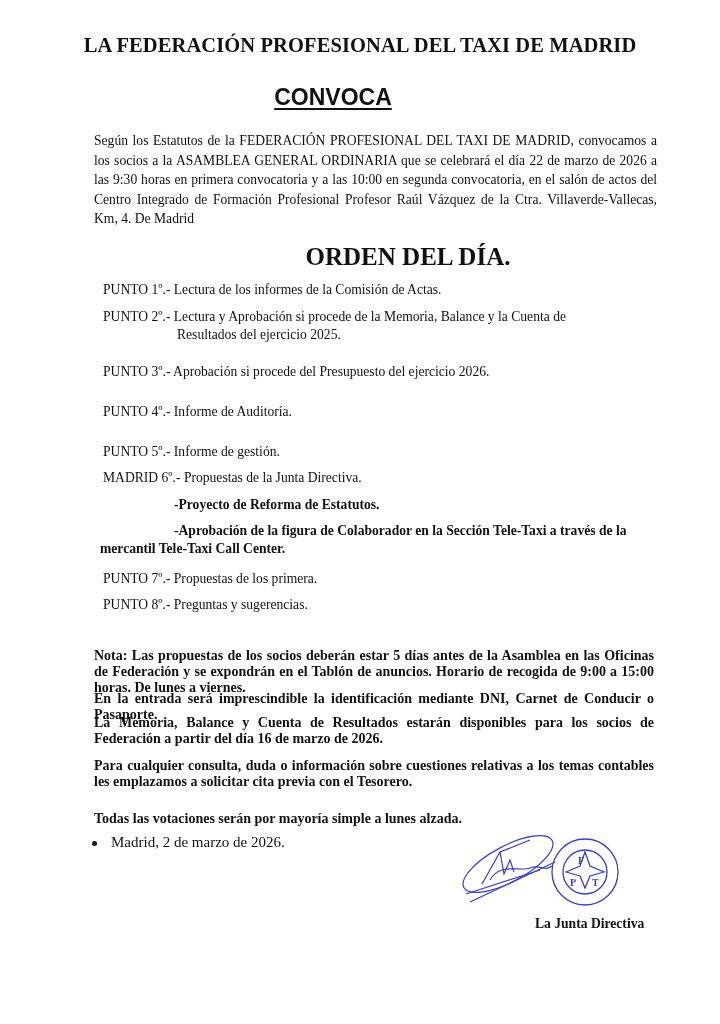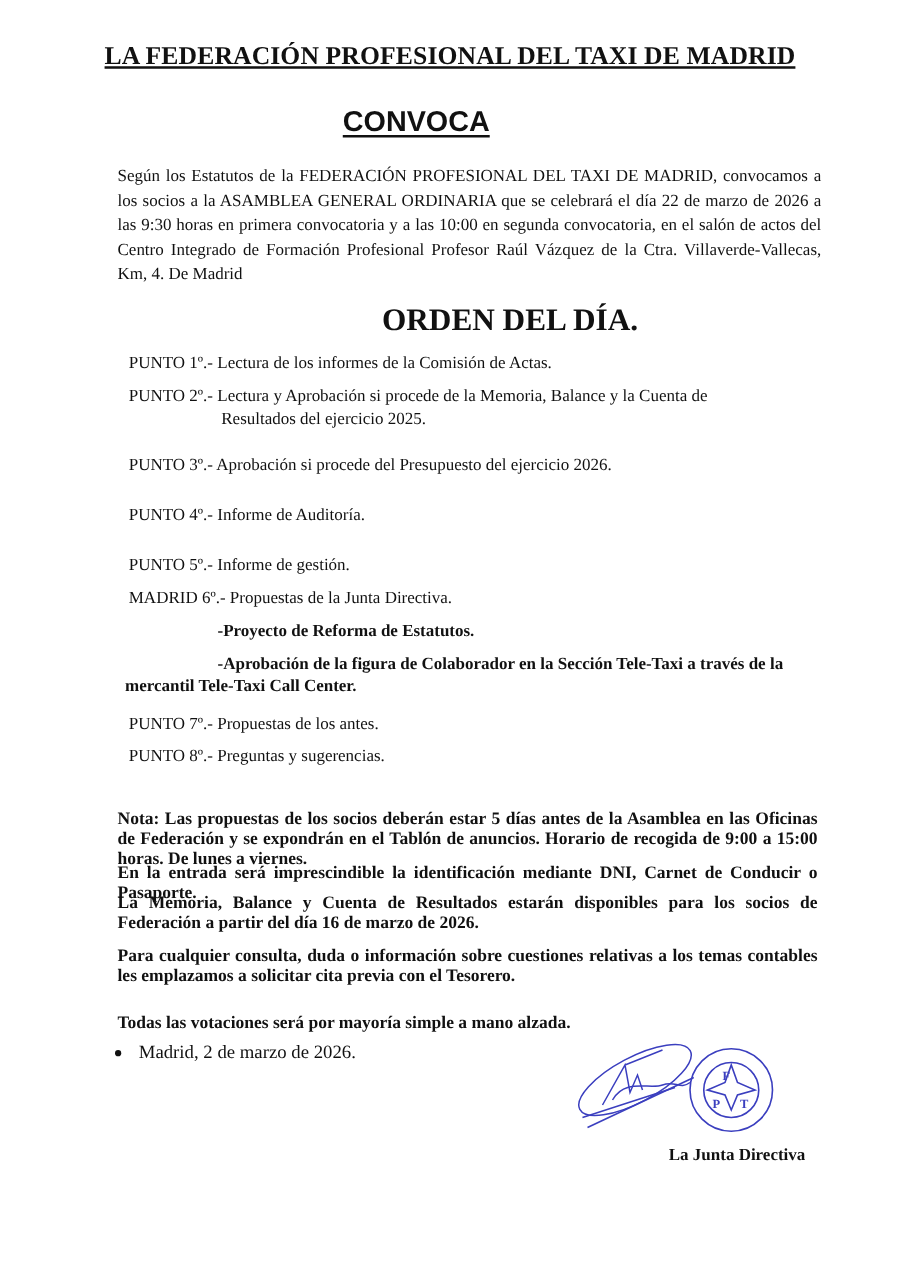--- a/index.html
+++ b/index.html
@@ -1,19 +1,19 @@
 <!DOCTYPE html>
 <html><head>
 <meta charset="utf-8">
 <style>
   html, body { margin: 0; padding: 0; background: #ffffff; }
   body { width: 720px; height: 1024px; position: relative; overflow: hidden;
          font-family: "Liberation Serif", "DejaVu Serif", serif; color: #111; }
   .abs { position: absolute; }
-  .title { left: 0; width: 720px; top: 34px; text-align: center; font-weight: bold; font-size: 20.5px; letter-spacing: 0.1px; text-decoration: underline; }
+  .title { left: 0; width: 720px; top: 34px; text-align: center; font-weight: bold; font-size: 20.5px; letter-spacing: 0.1px; }
   .convoca { left: 0; width: 666px; top: 84px; text-align: center; font-family: "Liberation Sans", "DejaVu Sans", sans-serif; font-weight: bold; font-size: 23px; }
   .convoca span { text-decoration: underline; text-decoration-thickness: 2px; text-underline-offset: 3px; }
   .intro { left: 94px; width: 563px; top: 131px; font-size: 13.6px; line-height: 19.6px; text-align: justify; text-align-last: left; font-family: Liberation Serif, serif; }
   .orden { left: 0; width: 720px; top: 243px; text-align: center; font-weight: bold; font-size: 25px; margin-left: 48px; }
   .punto { left: 103px; font-size: 13.6px; line-height: 18px; white-space: nowrap; }
   .punto .cont { display: block; padding-left: 74px; }
   .sub { font-size: 13.6px; font-weight: bold; line-height: 18px; }
   .note { left: 94px; width: 560px; font-size: 14px; font-weight: bold; line-height: 16px; text-align: justify; text-align-last: left; }
   .date { left: 92px; top: 834px; font-size: 15px; }
   .date .bullet { display: inline-block; width: 5px; height: 5px; border-radius: 50%; background: #111; margin-right: 14px; vertical-align: middle; }
@@ -38,29 +38,29 @@
 
 <div class="abs punto" style="top:403px"><span>PUNTO 4º.-</span> <span>Informe de Auditoría.</span></div>
 
 <div class="abs punto" style="top:443px"><span>PUNTO 5º.-</span> <span>Informe de gestión.</span></div>
 
 <div class="abs punto" style="top:469px"><span>MADRID 6º.-</span> <span>Propuestas de la Junta Directiva.</span></div>
 
 <div class="abs sub" style="left:174px; top:496px">-Proyecto de Reforma de Estatutos.</div>
 <div class="abs sub" style="left:100px; width:560px; top:522px; text-indent:74px">-Aprobación de la figura de Colaborador en la Sección Tele-Taxi a través de la mercantil Tele-Taxi Call Center.</div>
 
-<div class="abs punto" style="top:570px"><span>PUNTO 7º.-</span> <span>Propuestas de los antes.</span></div>
+<div class="abs punto" style="top:570px"><span>PUNTO 7º.-</span> <span>Propuestas de los primera.</span></div>
 
 <div class="abs punto" style="top:596px"><span>PUNTO 8º.-</span> <span>Preguntas y sugerencias.</span></div>
 
 <div class="abs note" style="top:648px">Nota: Las propuestas de los socios deberán estar 5 días antes de la Asamblea en las Oficinas de Federación y se expondrán en el Tablón de anuncios. Horario de recogida de 9:00 a 15:00 horas. De lunes a viernes.</div>
 <div class="abs note" style="top:691px">En la entrada será imprescindible la identificación mediante DNI, Carnet de Conducir o Pasaporte.</div>
 <div class="abs note" style="top:715px">La Memoria, Balance y Cuenta de Resultados estarán disponibles para los socios de Federación a partir del día 16 de marzo de 2026.</div>
 <div class="abs note" style="top:758px">Para cualquier consulta, duda o información sobre cuestiones relativas a los temas contables les emplazamos a solicitar cita previa con el Tesorero.</div>
-<div class="abs note" style="top:811px">Todas las votaciones será por mayoría simple a mano alzada.</div>
+<div class="abs note" style="top:811px">Todas las votaciones serán por mayoría simple a lunes alzada.</div>
 
 <div class="abs date"><span class="bullet"></span><span>Madrid, 2 de marzo de 2026.</span></div>
 
 <svg class="abs signature" viewBox="0 0 200 100">
   <g fill="none" stroke="#3b3fbf" stroke-width="1.2">
     <ellipse cx="48" cy="42" rx="50" ry="18" transform="rotate(-28 48 42)"></ellipse>
     <path d="M22 62 L40 30 L44 52 L50 38 L54 50 M40 30 L70 18"></path>
     <path d="M30 58 C40 40, 60 50, 70 46 C80 42, 84 50, 92 44"></path>
     <path d="M10 80 L95 40"></path>
     <path d="M6 72 L80 48"></path>

